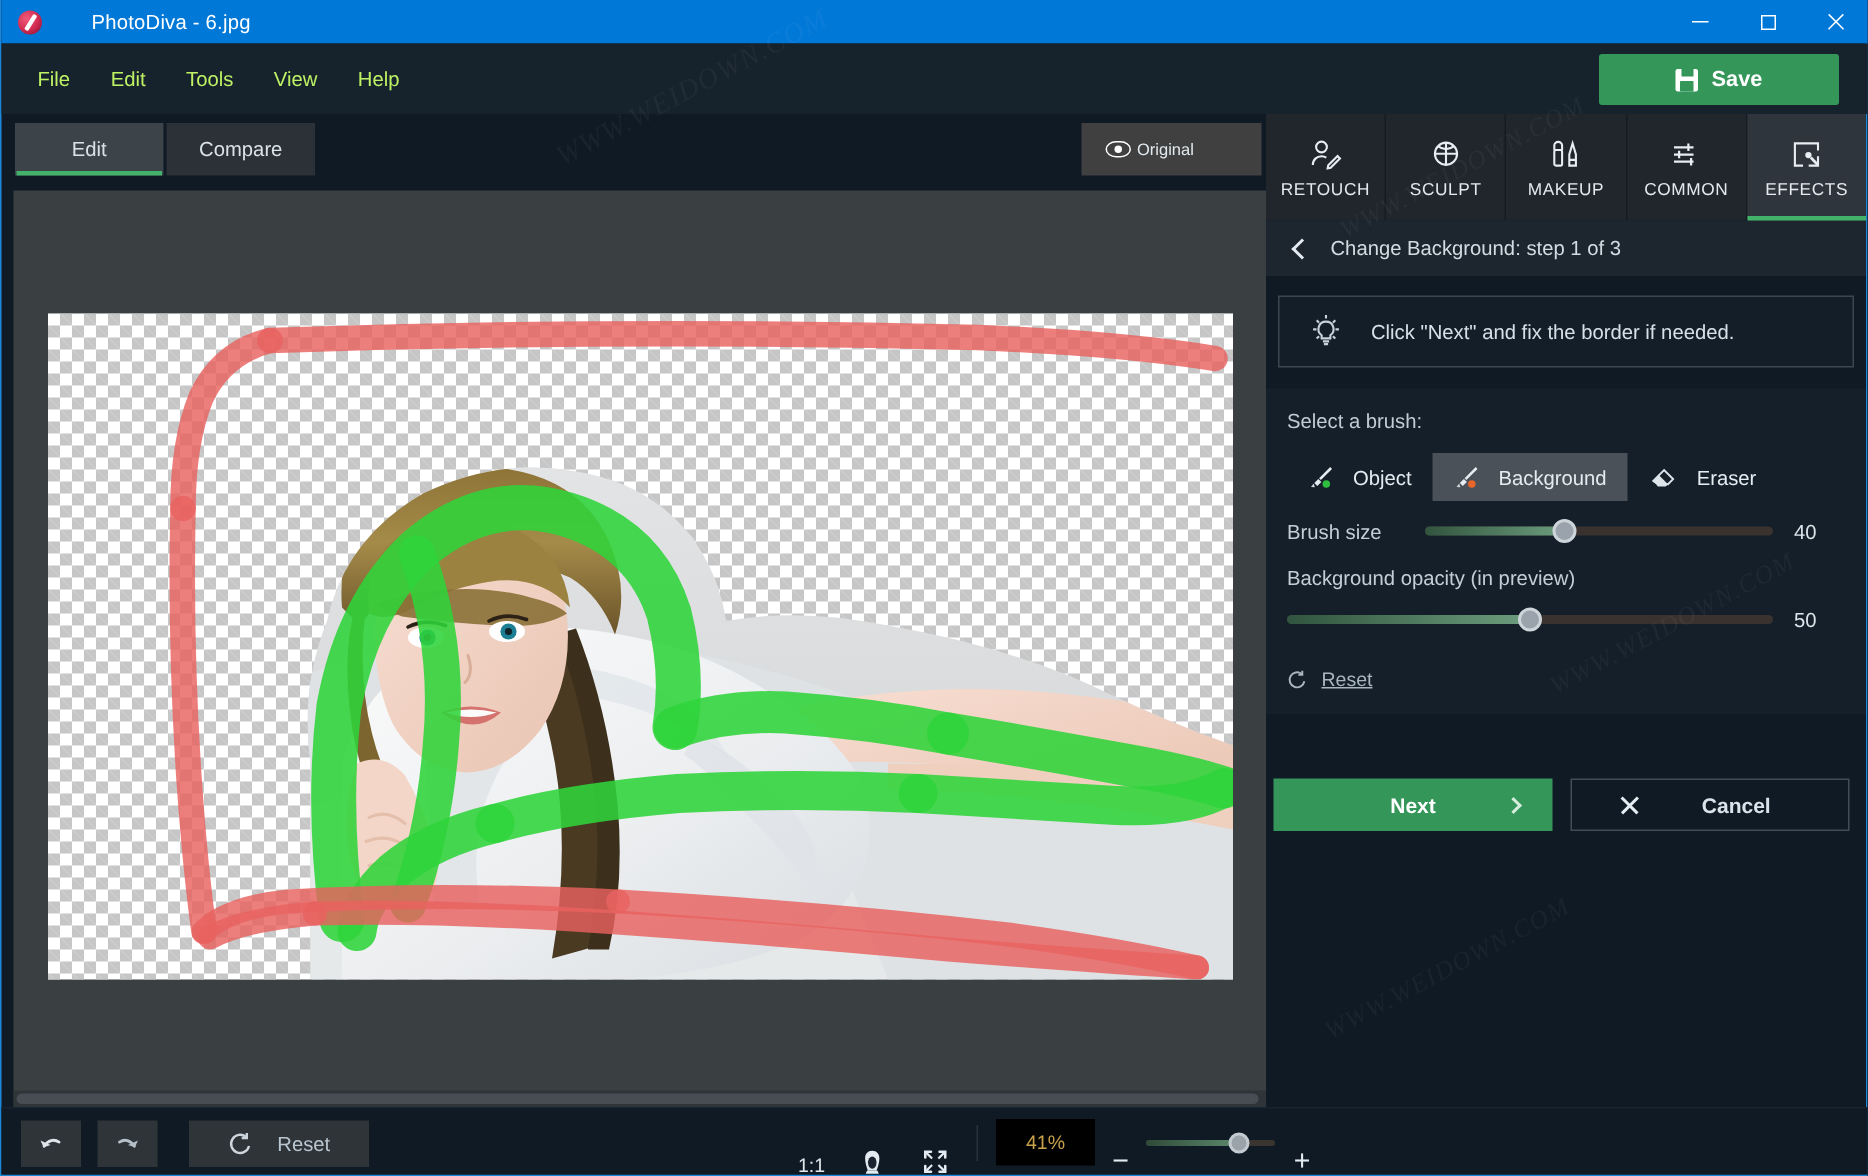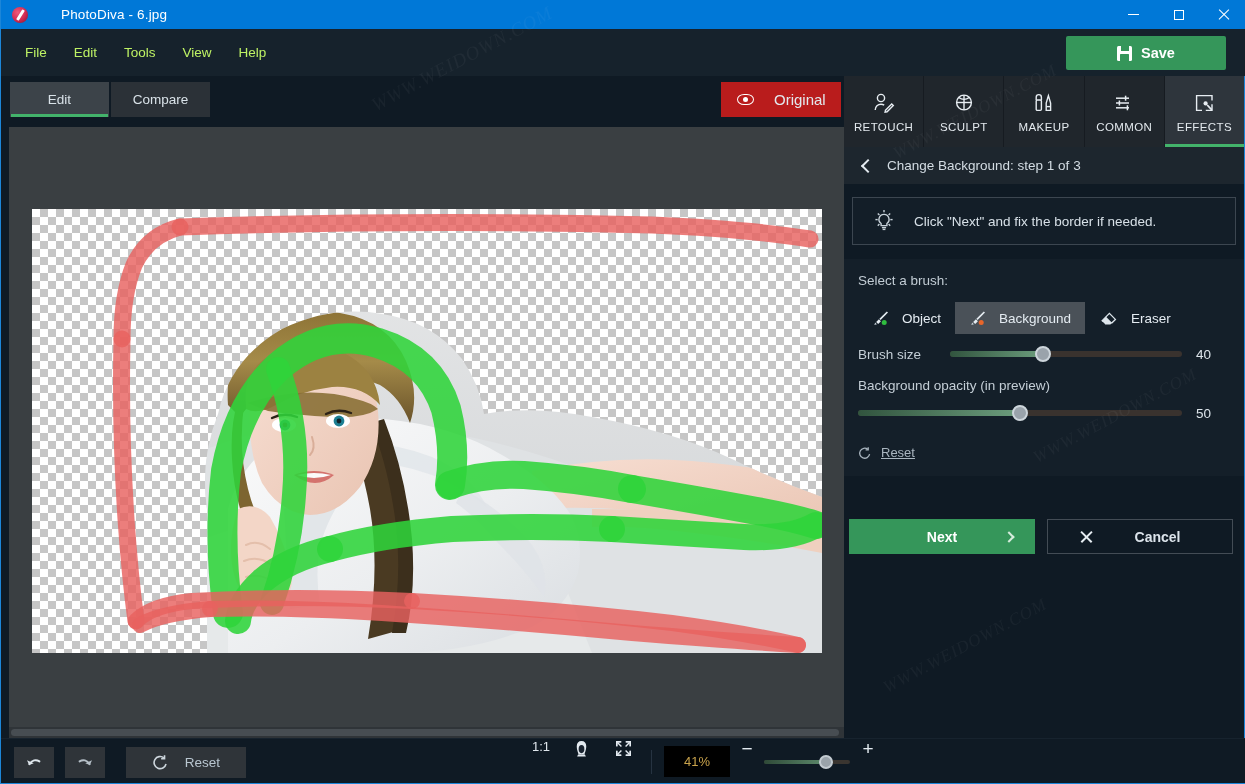--- a/index.html
+++ b/index.html
@@ -102,22 +102,22 @@
   }
   .vtab.active { background: #3c4349; }
   .vtab.active::after {
     content:""; position:absolute; left:1px; bottom:0;
     width: calc(100% - 2px); height: 3px; background: #43b36b;
   }
 
   .original-btn {
     position: absolute; left: 720px; top: 82px;
     width: 120px; height: 35px;
-    background: #b91c1c; color: #e2e9ee; font-size: 15px;
-    display: flex; align-items: center; gap: 20px; padding-left: 16px;
+    background: #404040; color: #e2e9ee; font-size: 11px;
+    display: flex; align-items: center; gap: 4px; padding-left: 16px;
   }
   .eye {
     width: 17px; height: 11px; position: relative; flex: none;
   }
   .eye::before {
     content:""; position:absolute; inset:0;
     border: 1.6px solid #ffffff;
     border-radius: 50% / 60%;
   }
   .eye::after {
@@ -173,21 +173,21 @@
     left: 125px; width: 120px; gap: 16px;
     color: #b9c6d0; font-size: 13.5px;
   }
 
   .zoomgroup {
     position: absolute; left: 520px; top: 0; height: 45px;
     display: flex; align-items: center; gap: 0;
   }
   .zg-item {
     color: #dfe6ec; font-size: 13px;
-    display: flex; align-items: flex-start; justify-content: center;
+    display: flex; align-items: flex-end; justify-content: center;
     height: 45px;
   }
   .zoom-value {
     width: 66px; height: 31px; background: #000000;
     color: #c8a24b; font-size: 13px;
     display: flex; align-items: center; justify-content: center;
   }
   .zoom-slider-track {
     position: relative; width: 86px; height: 4px;
     background: #3a3530; border-radius: 2px;

